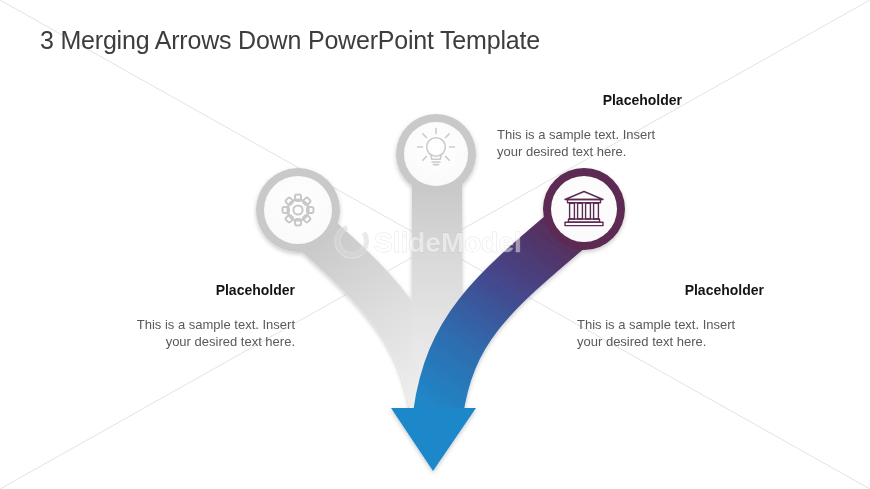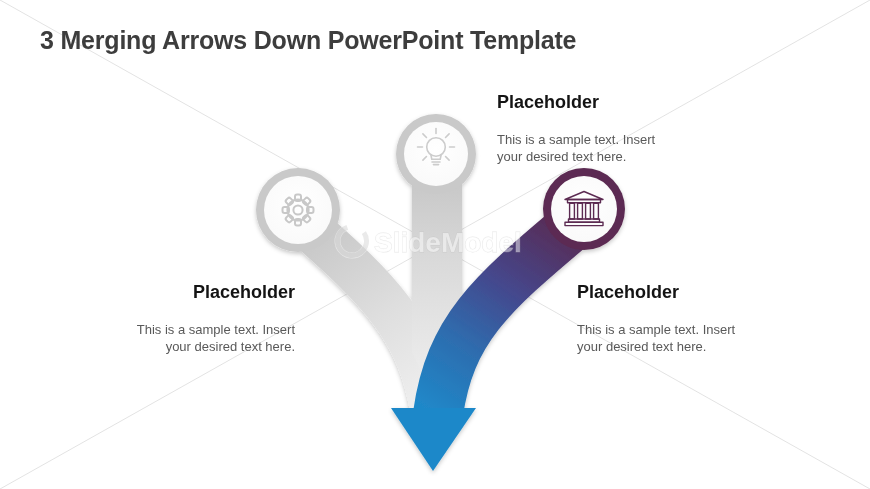--- a/index.html
+++ b/index.html
@@ -3,27 +3,27 @@
 <meta charset="utf-8">
 <style>
   html,body{margin:0;padding:0;}
   body{
     width:870px;height:489px;overflow:hidden;background:#ffffff;
     font-family:"Liberation Sans", sans-serif;
   }
   .slide{position:relative;width:870px;height:489px;background:#ffffff;}
   .slide-title{
     position:absolute;left:40px;top:26px;
-    font-size:25px;font-weight:700;color:#3d3d3d;letter-spacing:-0.2px;
+    font-size:25px;font-weight:400;color:#3d3d3d;letter-spacing:-0.2px;
     white-space:nowrap;
   }
   .diagram-svg{position:absolute;left:0;top:0;width:870px;height:489px;}
   .ph-block{position:absolute;}
   .ph-heading{
-    font-size:18px;font-weight:700;color:#141414;line-height:1.2;
+    font-size:14px;font-weight:700;color:#141414;line-height:1.2;text-align:right;
   }
   .ph-body{
     margin-top:17px;font-size:13px;color:#595959;line-height:1.32;
     white-space:pre-line;
   }
   .ph-top{left:497px;top:92px;width:185px;text-align:left;}
   .ph-left{left:108px;top:282px;width:187px;text-align:right;}
   .ph-right{left:577px;top:282px;width:187px;text-align:left;}
 </style>
 </head>

